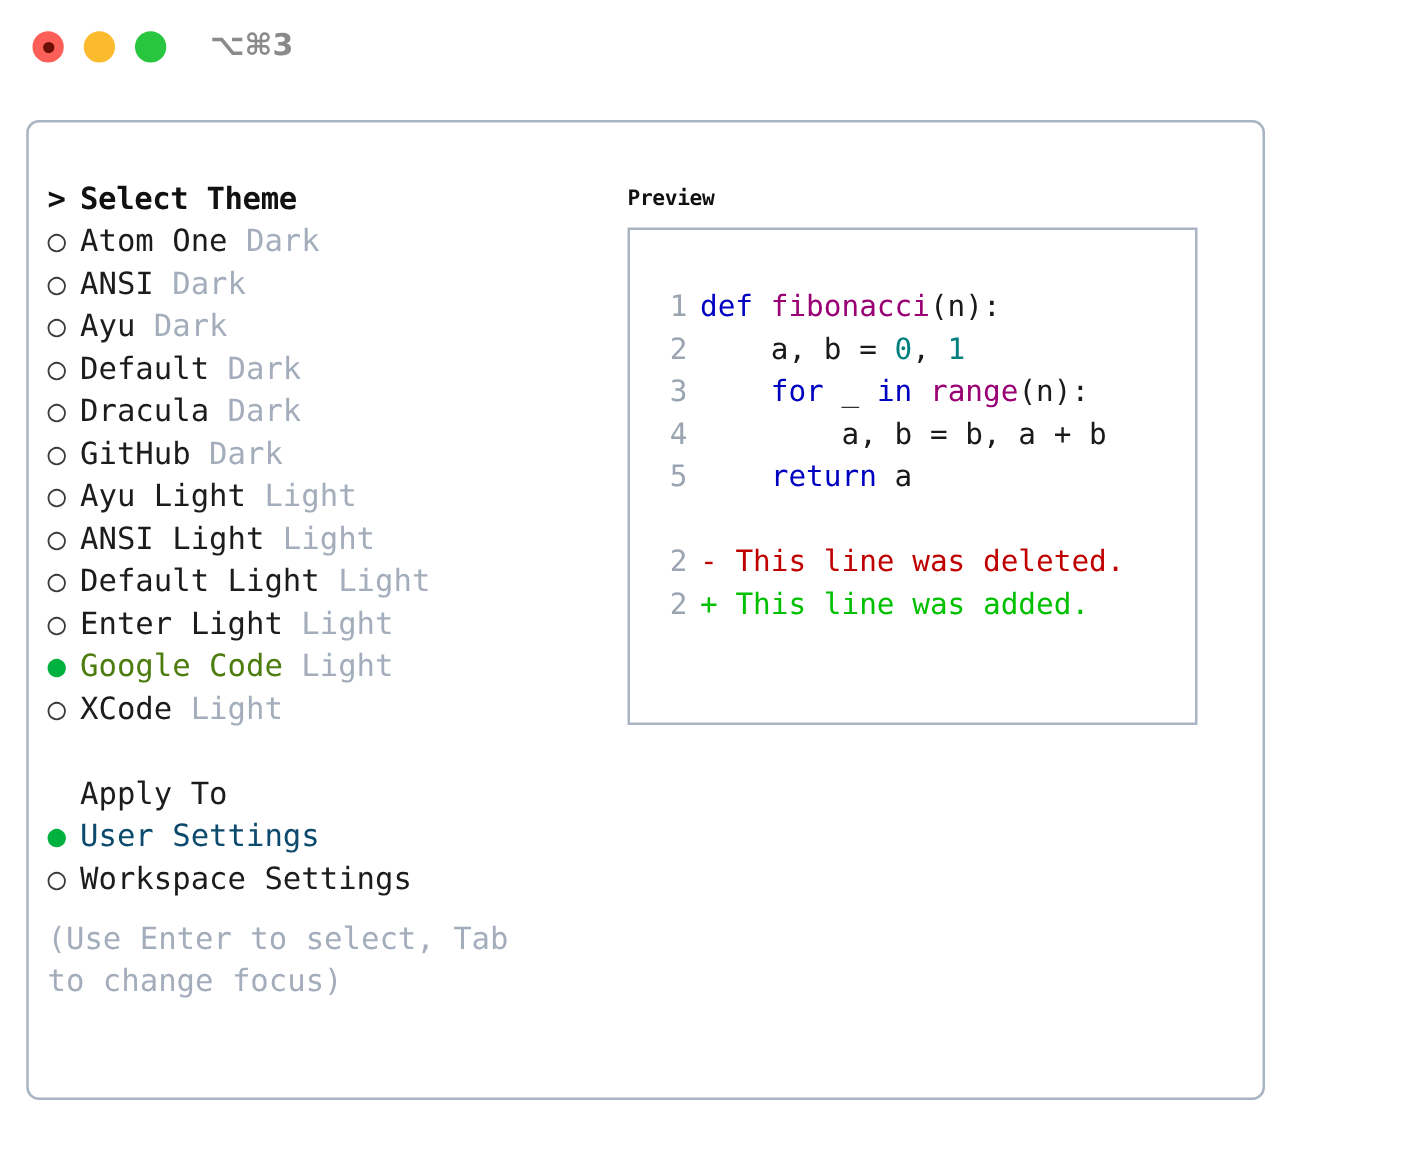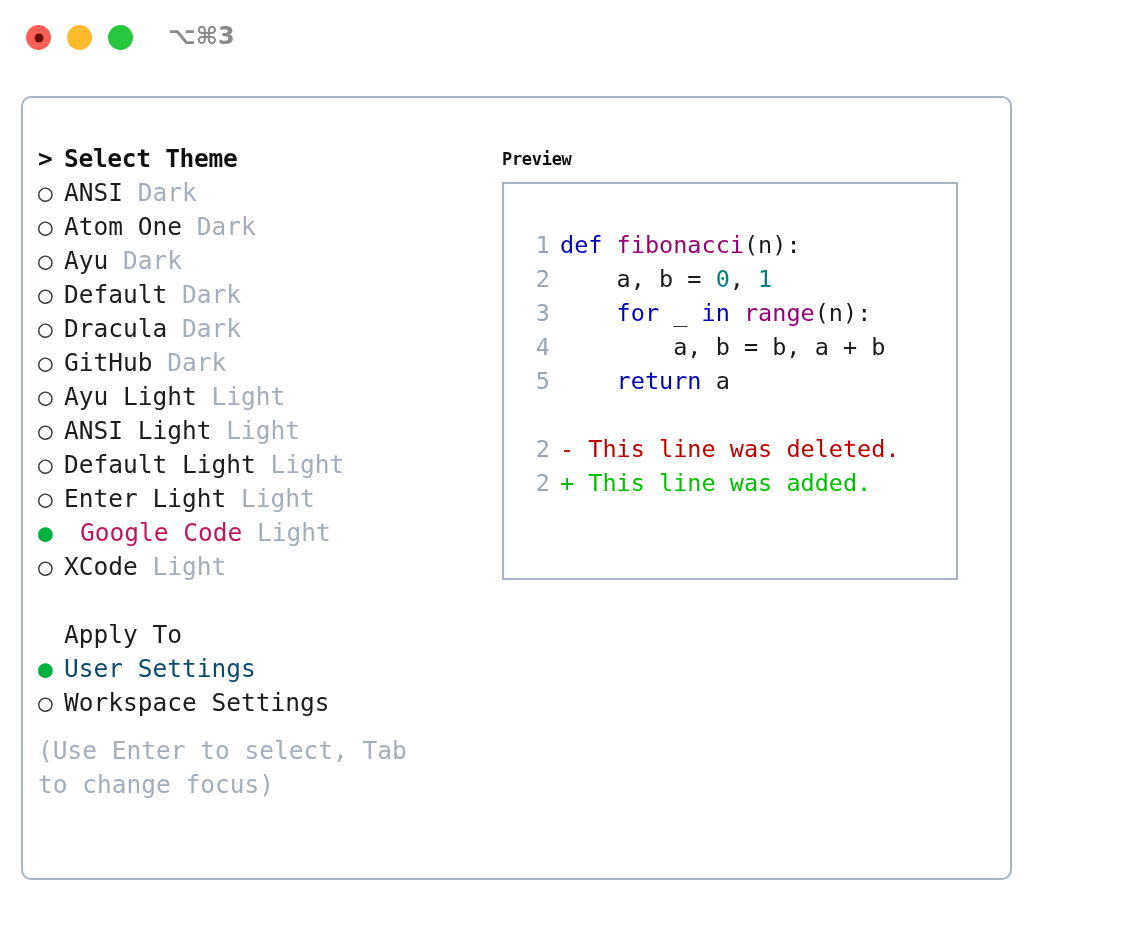--- a/index.html
+++ b/index.html
@@ -121,21 +121,21 @@
     color: #111111;
     letter-spacing: -0.3px;
   }
   #select-theme-header .marker { font-weight: 700; color:#111; }
 
   .theme-row .marker { color: #3b3b3b; }
   .theme-name  { color: #1c1c1c; }
   .theme-kind  { color: #a3adbb; }
 
   .theme-row.selected .marker { color: #00b13f; }
-  .theme-row.selected .theme-name { color: #be185d; margin-left: 16px; }
+  .theme-row.selected .theme-name { color: #4d7c0f; }
 
   .section-label {
     color: #1c1c1c;
     padding-left: 26px;
   }
 
   .apply-row .marker { color: #3b3b3b; }
   .apply-label { color: #1c1c1c; }
   .apply-row.selected .marker { color: #00b13f; }
   .apply-row.selected .apply-label { color: #0c4a6e; }
@@ -228,22 +228,22 @@
   <div id="panel">
     <div id="panel-inner">
 
       <div id="left-col">
 
         <div class="row" id="select-theme-header">
           <span class="marker">&gt;</span><span>Select Theme</span>
         </div>
 
         <div id="theme-list">
+            <div class="row theme-row"><span class="marker">○</span><span class="theme-name">Atom One</span><span class="theme-kind"> Dark</span></div>
             <div class="row theme-row"><span class="marker">○</span><span class="theme-name">ANSI</span><span class="theme-kind"> Dark</span></div>
-            <div class="row theme-row"><span class="marker">○</span><span class="theme-name">Atom One</span><span class="theme-kind"> Dark</span></div>
             <div class="row theme-row"><span class="marker">○</span><span class="theme-name">Ayu</span><span class="theme-kind"> Dark</span></div>
             <div class="row theme-row"><span class="marker">○</span><span class="theme-name">Default</span><span class="theme-kind"> Dark</span></div>
             <div class="row theme-row"><span class="marker">○</span><span class="theme-name">Dracula</span><span class="theme-kind"> Dark</span></div>
             <div class="row theme-row"><span class="marker">○</span><span class="theme-name">GitHub</span><span class="theme-kind"> Dark</span></div>
             <div class="row theme-row"><span class="marker">○</span><span class="theme-name">Ayu Light</span><span class="theme-kind"> Light</span></div>
             <div class="row theme-row"><span class="marker">○</span><span class="theme-name">ANSI Light</span><span class="theme-kind"> Light</span></div>
             <div class="row theme-row"><span class="marker">○</span><span class="theme-name">Default Light</span><span class="theme-kind"> Light</span></div>
             <div class="row theme-row"><span class="marker">○</span><span class="theme-name">Enter Light</span><span class="theme-kind"> Light</span></div>
             <div class="row theme-row selected"><span class="marker">●</span><span class="theme-name">Google Code</span><span class="theme-kind"> Light</span></div>
             <div class="row theme-row"><span class="marker">○</span><span class="theme-name">XCode</span><span class="theme-kind"> Light</span></div>

